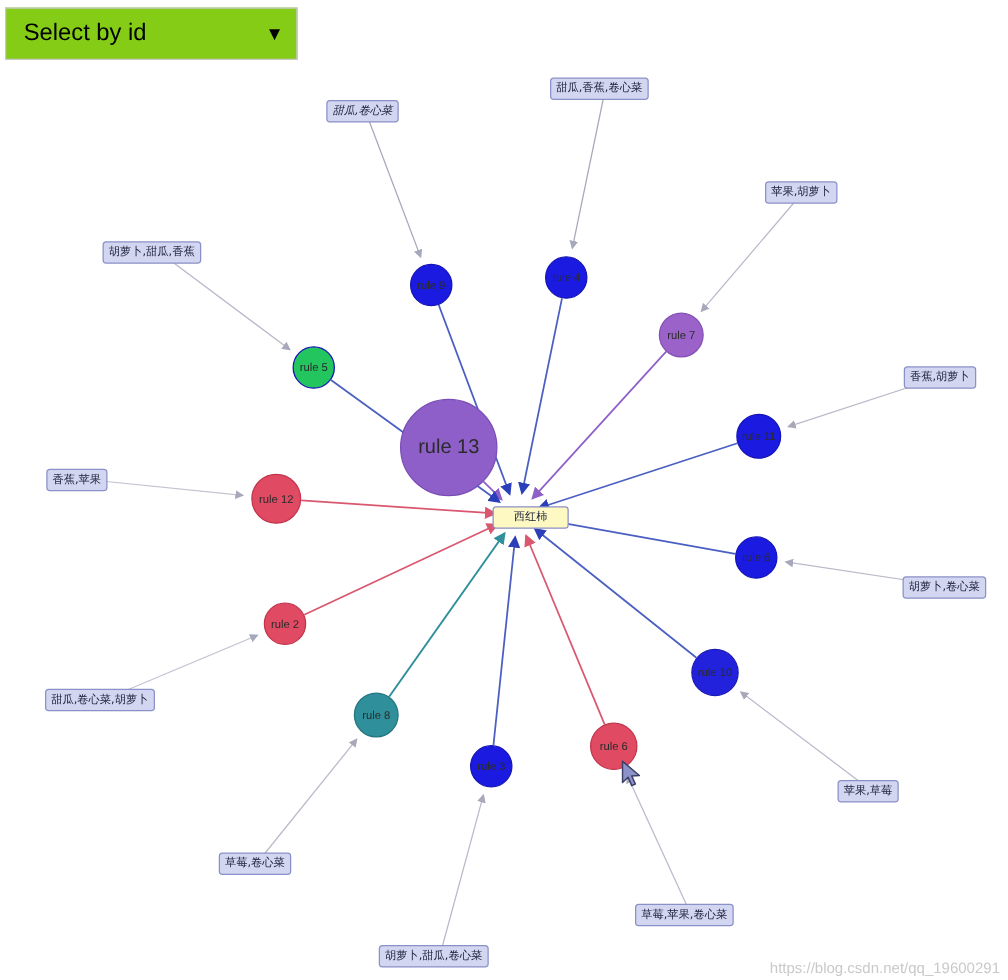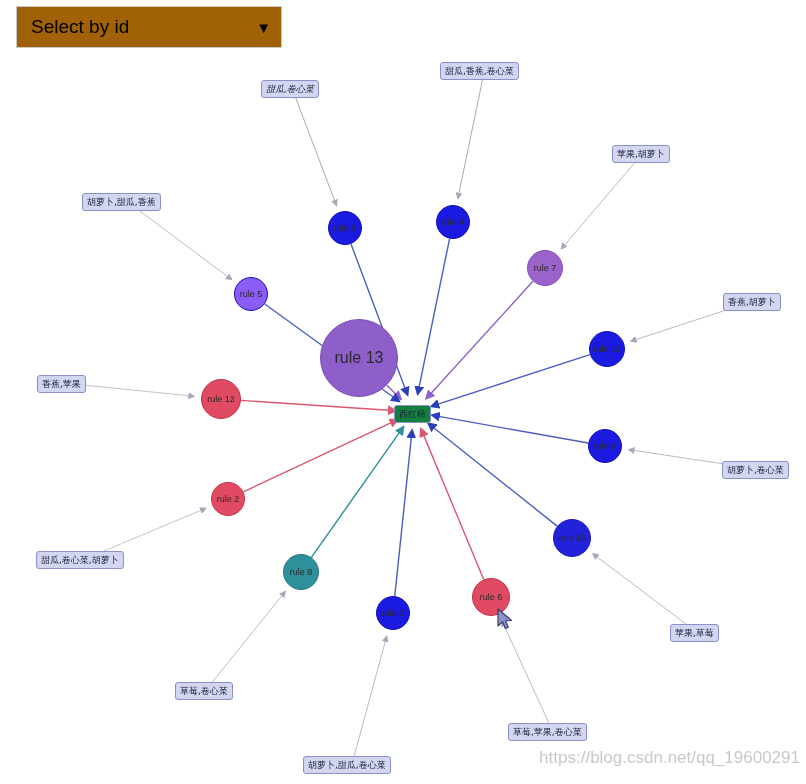--- a/index.html
+++ b/index.html
@@ -4,24 +4,24 @@
 <style>
   html,body{margin:0;padding:0;}
   body{
     width:806px;height:784px;
     background:#ffffff;
     font-family:"Liberation Sans","DejaVu Sans",sans-serif;
     overflow:hidden;
     position:relative;
   }
   #select-wrap{
-    position:absolute;left:16px;top:6px;
-    width:266px;height:42px;
+    position:absolute;left:4px;top:6px;
+    width:234px;height:42px;
     border:1px solid #c8c8c8;
-    background:#a16207;
+    background:#84cc16;
     box-sizing:border-box;
     z-index:50;
   }
   #select-box{
     width:100%;height:100%;
     display:flex;align-items:center;justify-content:space-between;
     padding:0 10px 0 14px;
     box-sizing:border-box;
     cursor:default;
   }
@@ -59,36 +59,36 @@
     line-height:12px;
     padding:2px 4px;
     white-space:nowrap;
     box-sizing:border-box;
     z-index:25;
     cursor:pointer;
     font-family:"DejaVu Sans","Liberation Sans",sans-serif;
   }
   .center-box{
     position:absolute;
-    background:#15803d;
+    background:#fef9c3;
     border:1px solid #8a90c8;
     border-radius:3px;
     color:#21243d;
     font-size:9px;
     line-height:12px;
-    padding:2px 4px;
+    padding:2px 16px;
     white-space:nowrap;
     box-sizing:border-box;
     z-index:40;
     cursor:pointer;
     font-family:"DejaVu Sans","Liberation Sans",sans-serif;
   }
   #watermark{
-    position:absolute;right:6px;bottom:16px;
-    font-size:17px;color:#c9c9c9;
+    position:absolute;right:6px;bottom:3px;
+    font-size:12px;color:#c9c9c9;
     z-index:60;
     white-space:nowrap;
   }
   #cursor{
     position:absolute;
     z-index:70;
     pointer-events:none;
   }
 </style>
 </head>
@@ -146,21 +146,21 @@
 <div id="nodes-layer">
     <div class="node" style="left: 320px; top: 319px; width: 78px; height: 78px; background: rgb(142, 95, 201); border: 1px solid rgb(122, 77, 181);">
       <span class="node-label" style="font-size: 16px;">rule 13</span>
     </div>
     <div class="node" style="left: 328px; top: 211px; width: 34px; height: 34px; background: rgb(26, 26, 224); border: 1px solid rgb(20, 20, 184);">
       <span class="node-label" style="font-size: 9px;">rule 9</span>
     </div>
     <div class="node" style="left: 436px; top: 205px; width: 34px; height: 34px; background: rgb(26, 26, 224); border: 1px solid rgb(20, 20, 184);">
       <span class="node-label" style="font-size: 9px;">rule 4</span>
     </div>
-    <div class="node" style="left: 234px; top: 277px; width: 34px; height: 34px; background: #8b5cf6; border: 1px solid rgb(20, 20, 184);">
+    <div class="node" style="left: 234px; top: 277px; width: 34px; height: 34px; background: #22c55e; border: 1px solid rgb(20, 20, 184);">
       <span class="node-label" style="font-size: 9px;">rule 5</span>
     </div>
     <div class="node" style="left: 527px; top: 250px; width: 36px; height: 36px; background: rgb(155, 99, 201); border: 1px solid rgb(132, 80, 181);">
       <span class="node-label" style="font-size: 9px;">rule 7</span>
     </div>
     <div class="node" style="left: 589px; top: 331px; width: 36px; height: 36px; background: rgb(26, 26, 224); border: 1px solid rgb(20, 20, 184);">
       <span class="node-label" style="font-size: 9px;">rule 11</span>
     </div>
     <div class="node" style="left: 588px; top: 429px; width: 34px; height: 34px; background: rgb(26, 26, 224); border: 1px solid rgb(20, 20, 184);">
       <span class="node-label" style="font-size: 9px;">rule 6</span>

